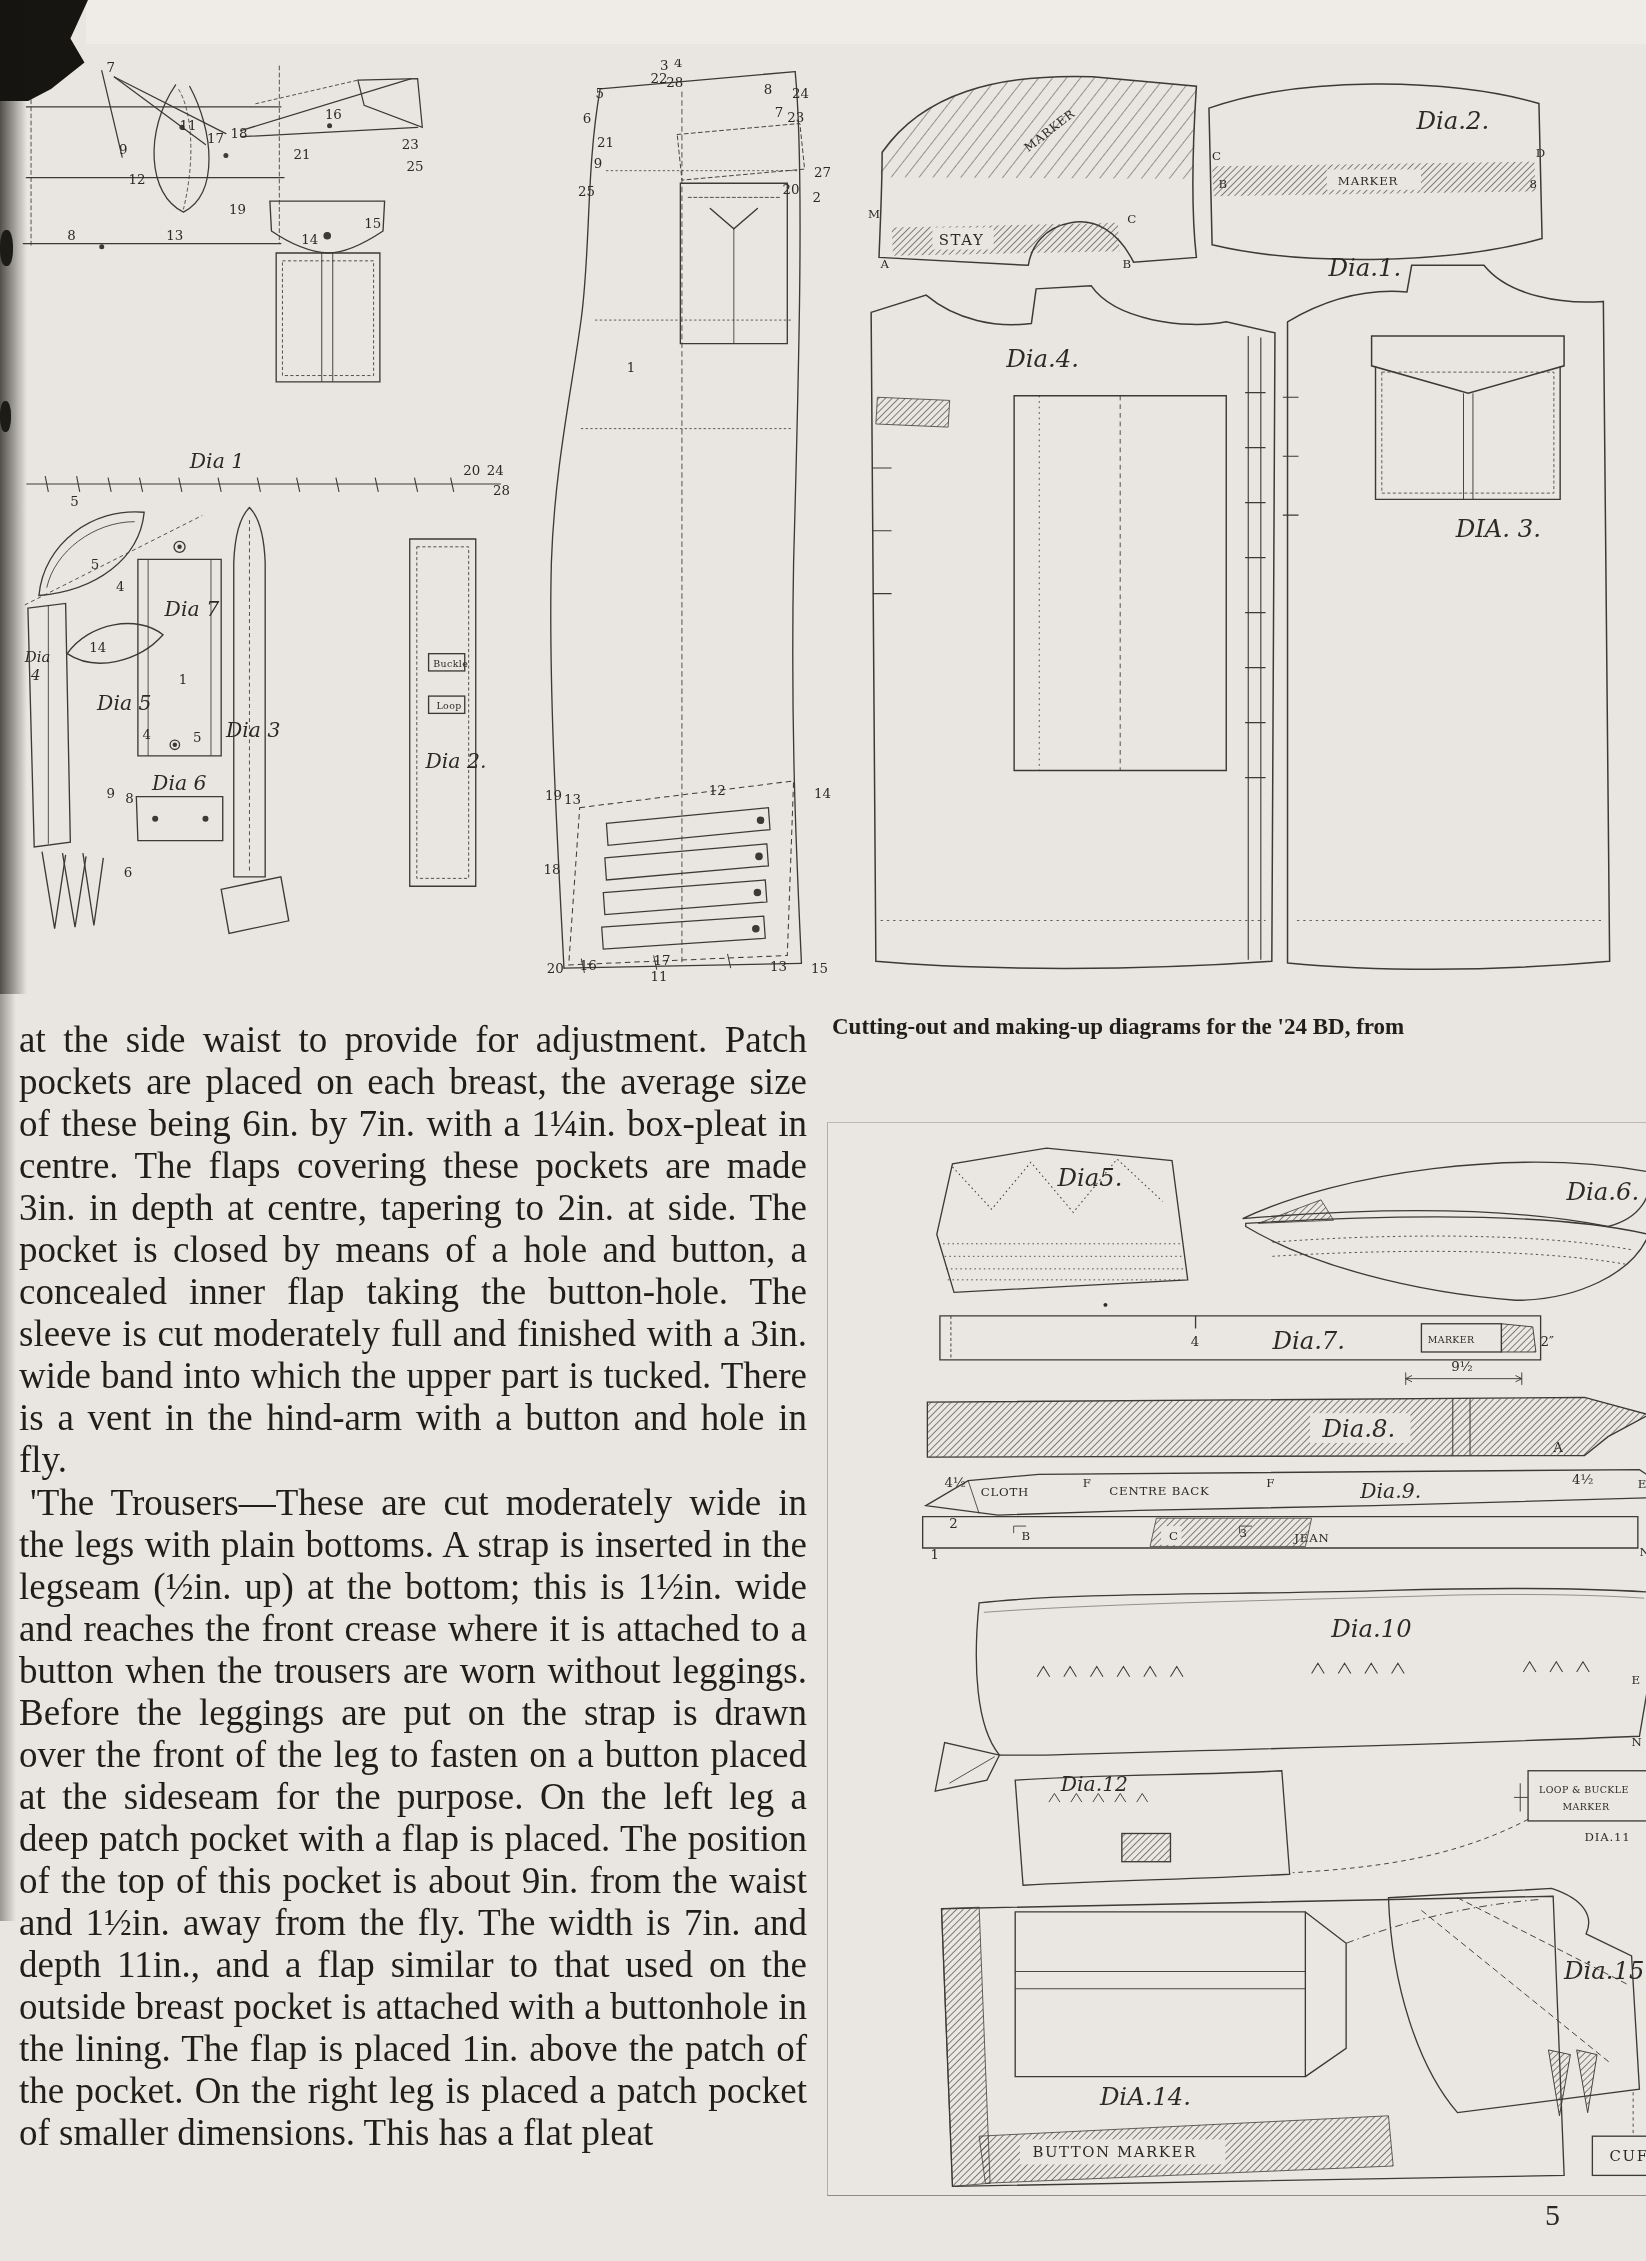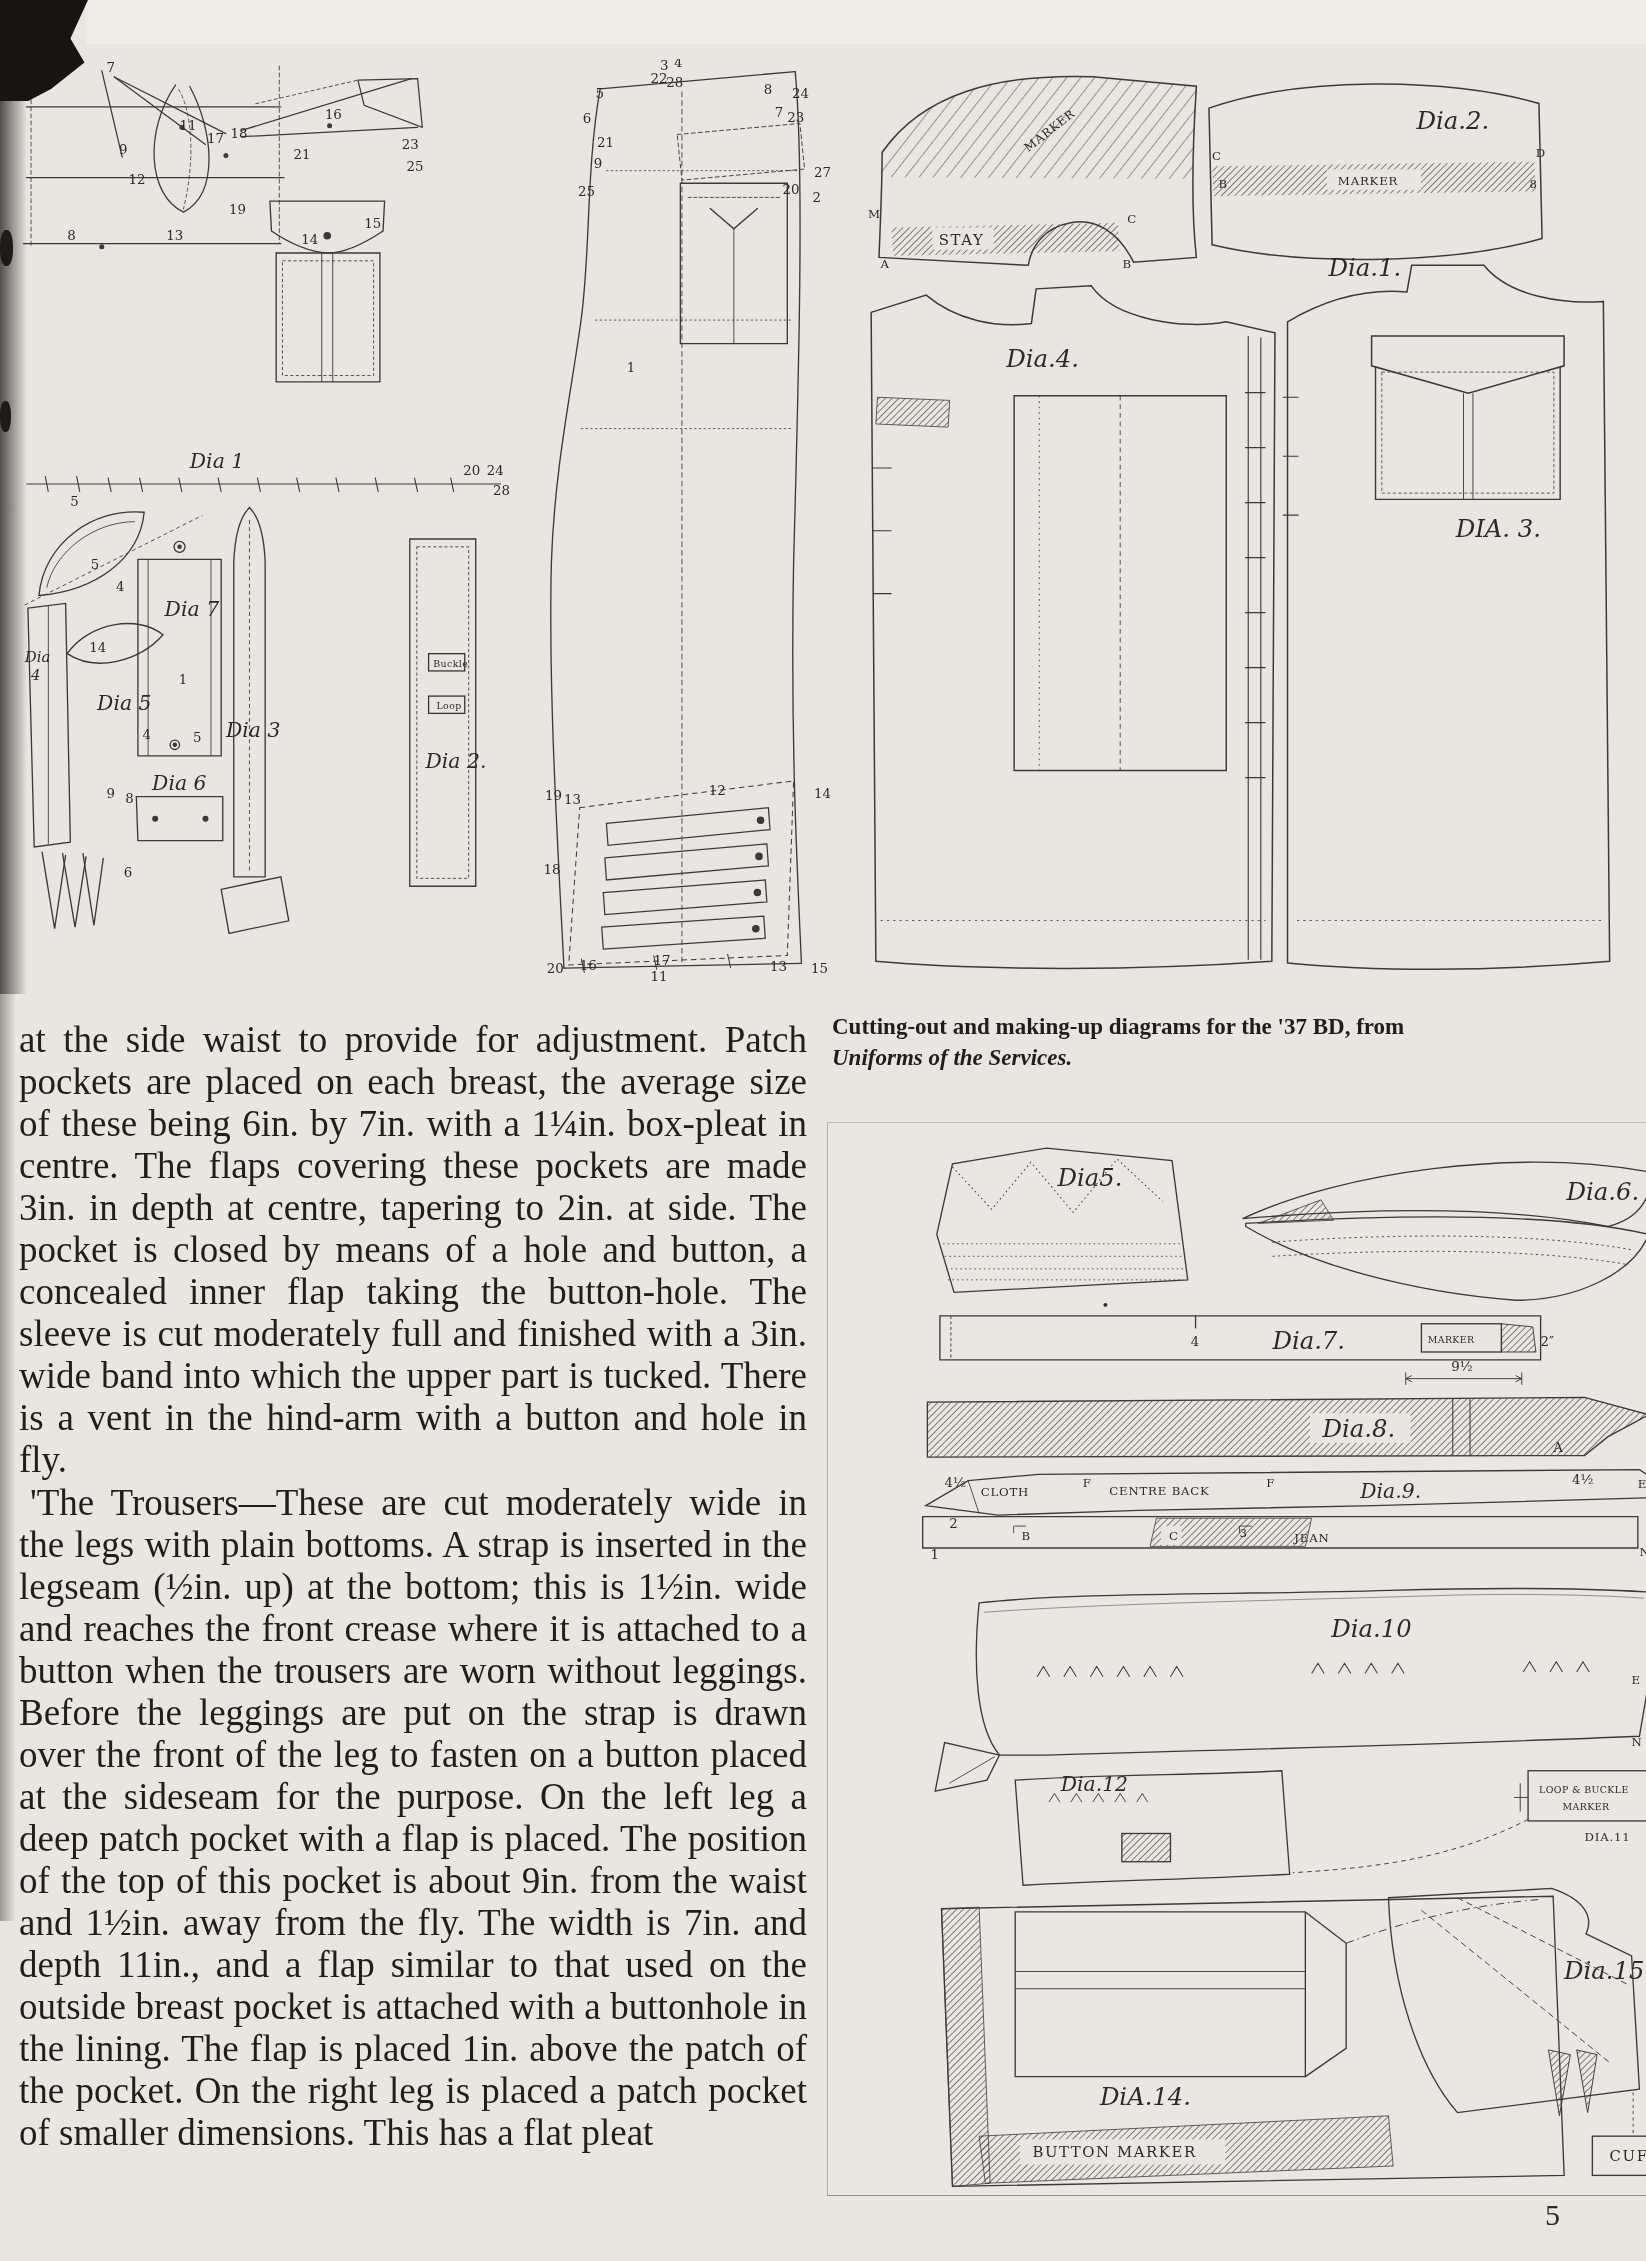--- a/index.html
+++ b/index.html
@@ -255,22 +255,21 @@
           <text x="460" y="164" class="lbl cap-sm">B</text>
           <text x="612" y="160" class="lbl cap-sm">MARKER</text>
           <text x="856" y="164" class="lbl cap-sm">8</text>
           <text x="190" y="392" class="lbl dia-big">Dia.4.</text>
           <text x="762" y="608" class="lbl dia-big">DIA. 3.</text>
         </g>
     </svg>
   </div>
 
   <div class="caption">
-    <div>Cutting-out and making-up diagrams for the '37 BD, from</div>
-    <div class="src">Uniforms of the Services.</div>
+    <div>Cutting-out and making-up diagrams for the '24 BD, from</div>
   </div>
 
   <div class="bodytext">
     <p>at the side waist to provide for adjustment. Patch pockets are placed on each breast, the average size of these being 6in. by 7in. with a 1¼in. box-pleat in centre. The flaps covering these pockets are made 3in. in depth at centre, tapering to 2in. at side. The pocket is closed by means of a hole and button, a concealed inner flap taking the button-hole. The sleeve is cut moderately full and finished with a 3in. wide band into which the upper part is tucked. There is a vent in the hind-arm with a button and hole in fly.</p>
     <p>'The Trousers—These are cut moderately wide in the legs with plain bottoms. A strap is inserted in the legseam (½in. up) at the bottom; this is 1½in. wide and reaches the front crease where it is attached to a button when the trousers are worn without leggings. Before the leggings are put on the strap is drawn over the front of the leg to fasten on a button placed at the sideseam for the purpose. On the left leg a deep patch pocket with a flap is placed. The position of the top of this pocket is about 9in. from the waist and 1½in. away from the fly. The width is 7in. and depth 11in., and a flap similar to that used on the outside breast pocket is attached with a buttonhole in the lining. The flap is placed 1in. above the patch of the pocket. On the right leg is placed a patch pocket of smaller dimensions. This has a flat pleat</p>
   </div>
 
   <div class="panel" id="panelD" style="left:827px;top:1122px;width:952px;height:1074px">
     <svg viewBox="0 0 1018 1367">
       <defs>

